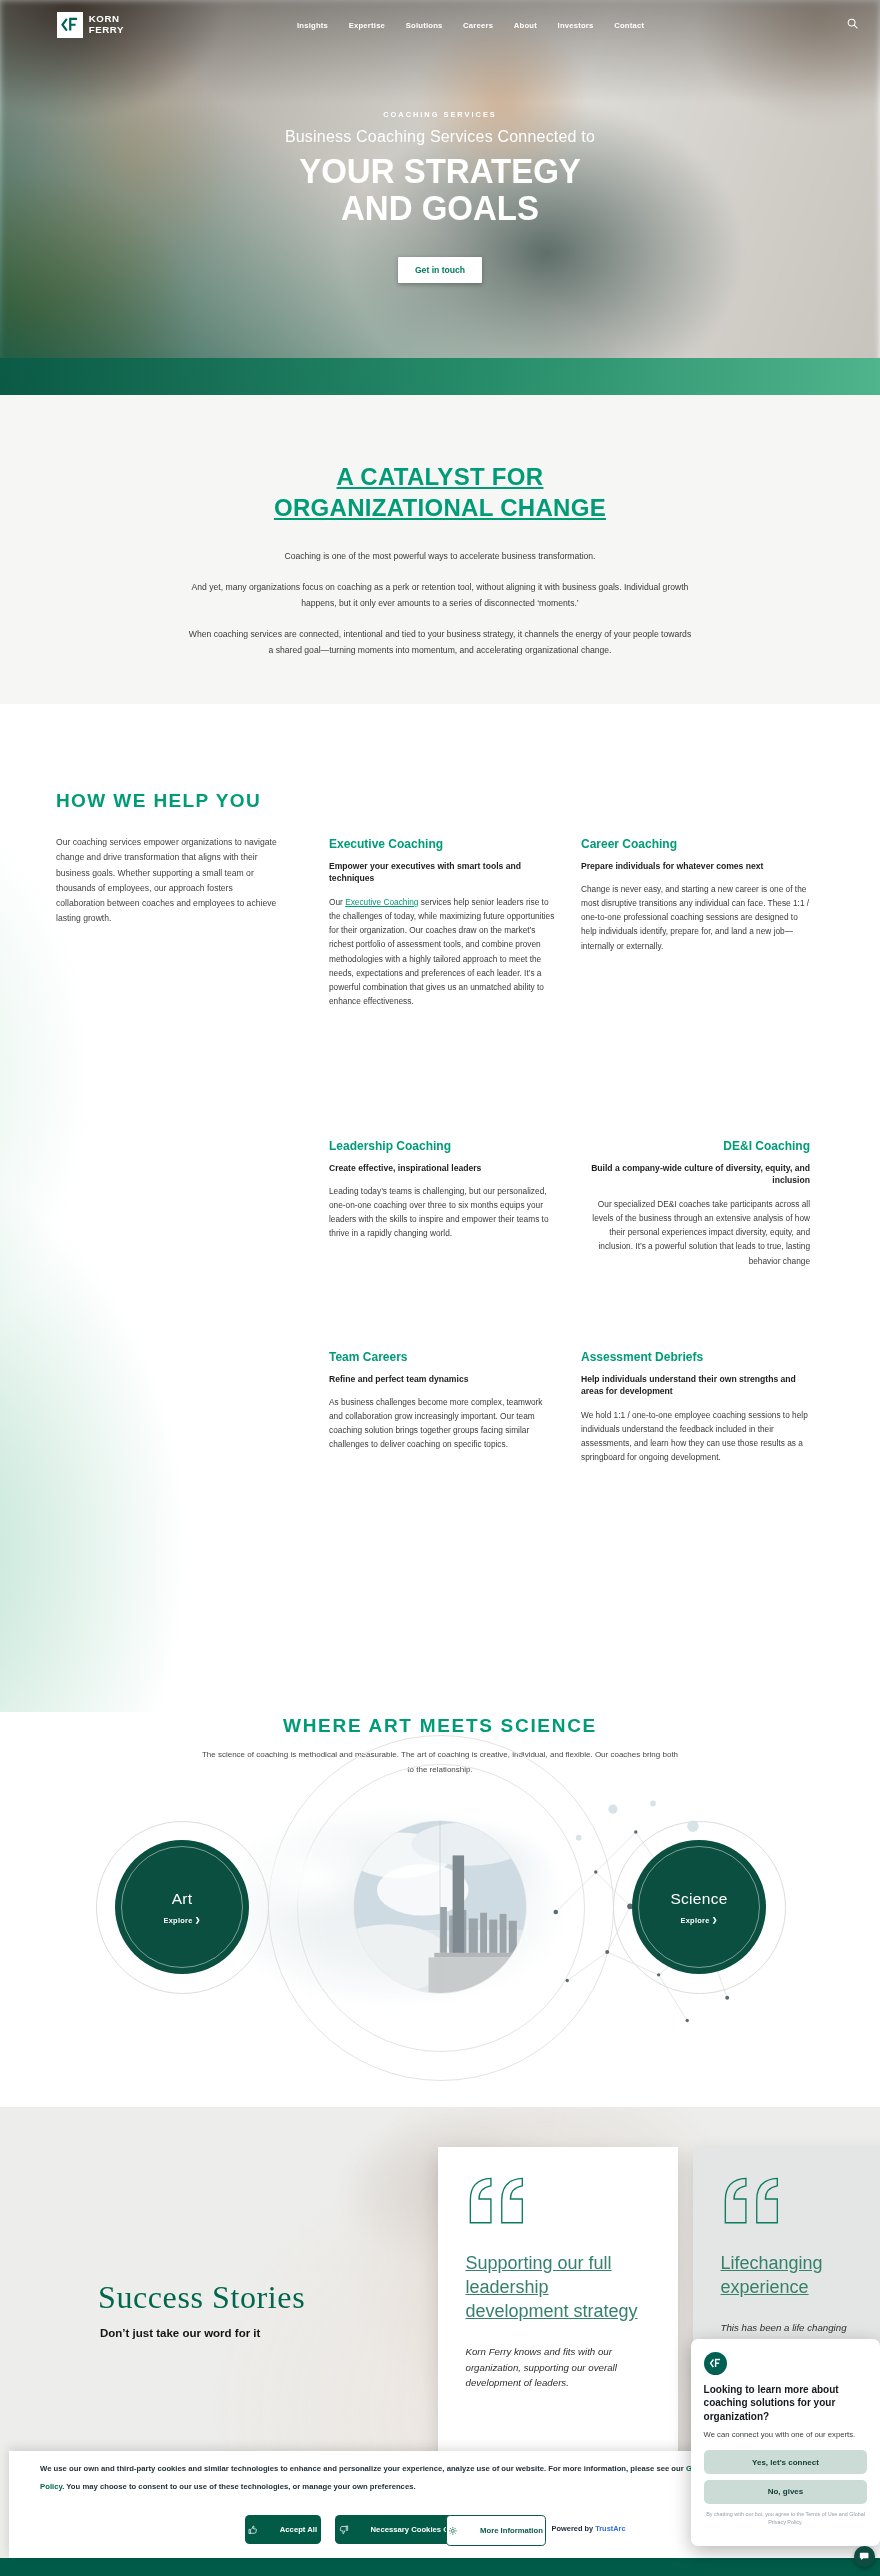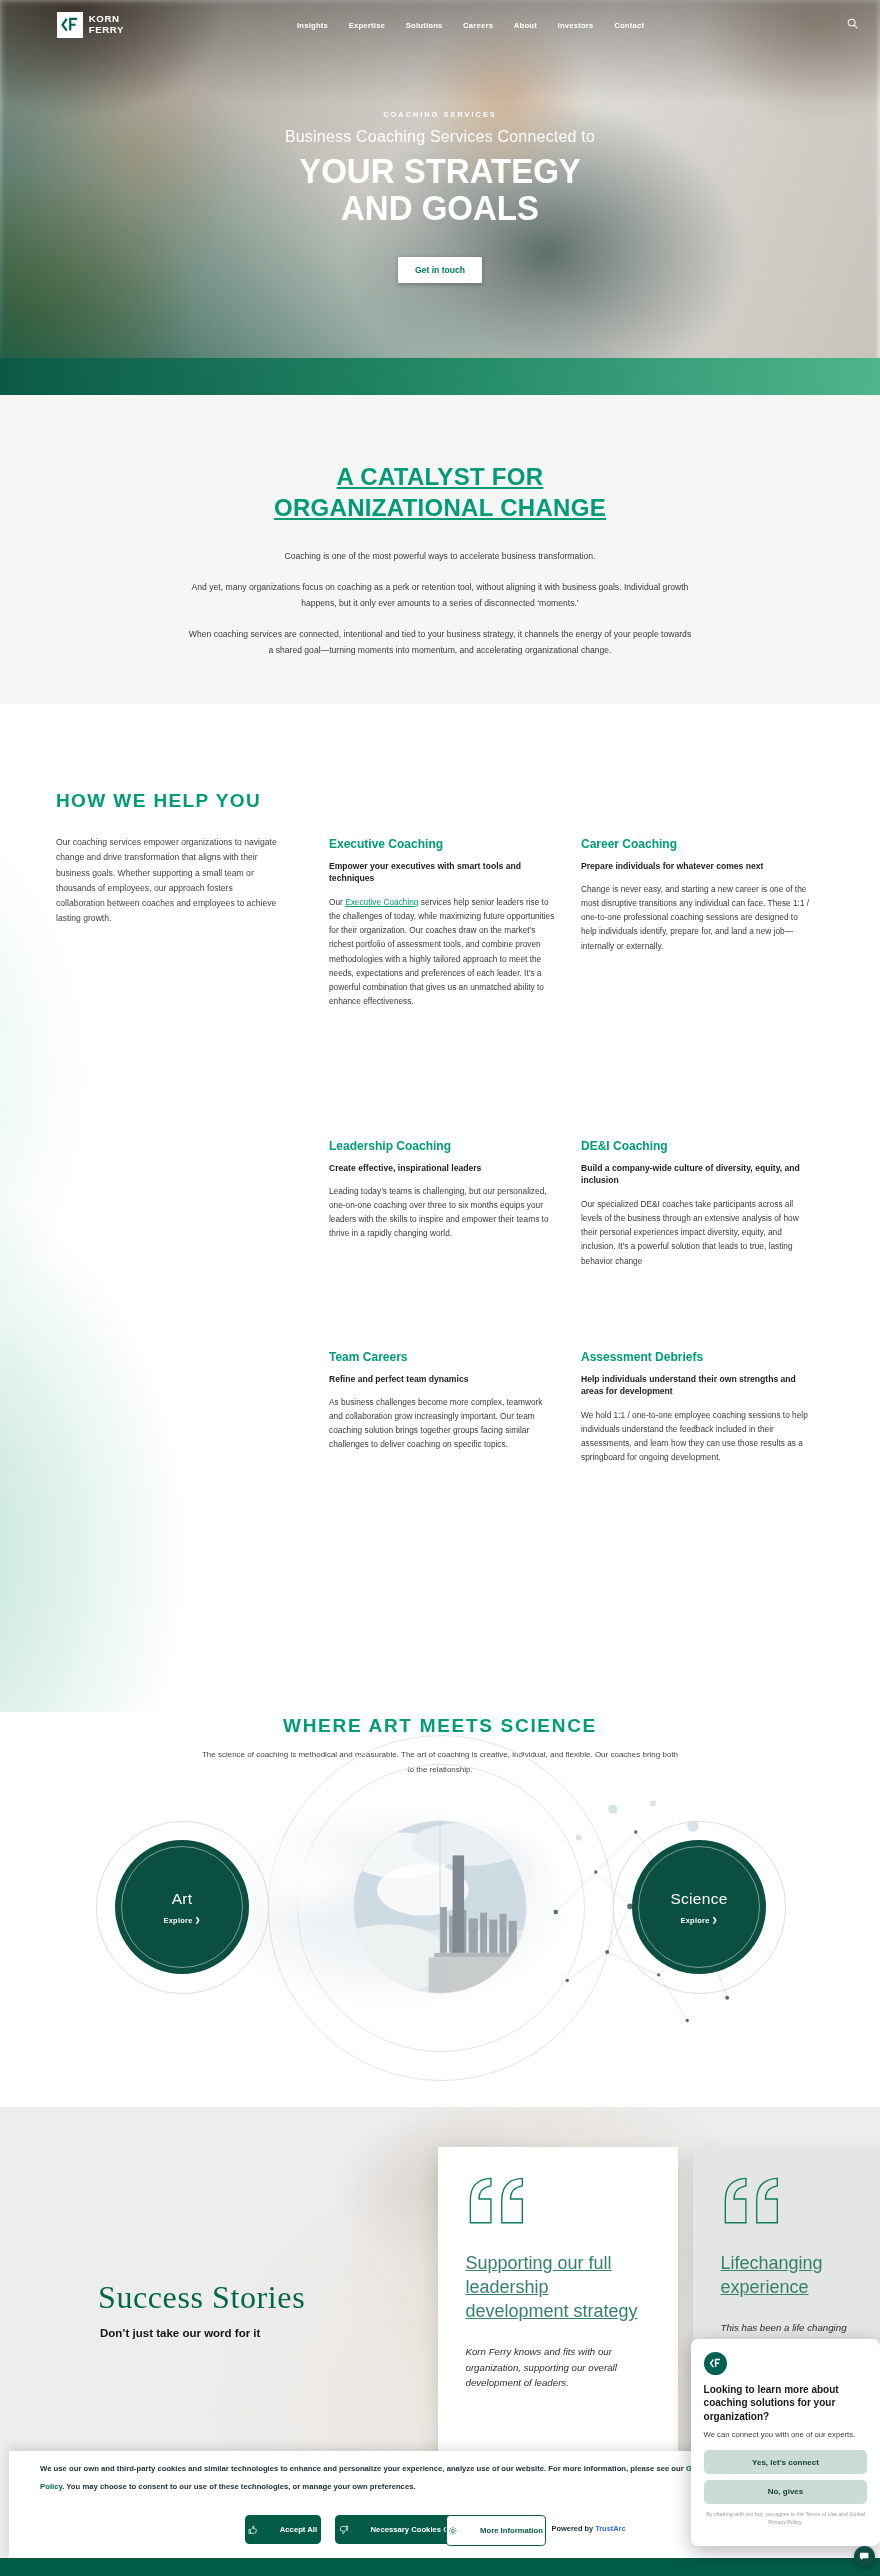--- a/index.html
+++ b/index.html
@@ -210,21 +210,21 @@
     <div class="card" style="left:581px;top:133px;">
       <h3>Career Coaching</h3>
       <h4>Prepare individuals for whatever comes next</h4>
       <p>Change is never easy, and starting a new career is one of the most disruptive transitions any individual can face. These 1:1 / one-to-one professional coaching sessions are designed to help individuals identify, prepare for, and land a new job—internally or externally.</p>
     </div>
     <div class="card" style="left:329px;top:435px;">
       <h3>Leadership Coaching</h3>
       <h4>Create effective, inspirational leaders</h4>
       <p>Leading today’s teams is challenging, but our personalized, one-on-one coaching over three to six months equips your leaders with the skills to inspire and empower their teams to thrive in a rapidly changing world.</p>
     </div>
-    <div class="card" style="left:581px;top:435px;">
+    <div class="card" style="left:581px;top:435px;text-align:right;">
       <h3>DE&amp;I Coaching</h3>
       <h4>Build a company-wide culture of diversity, equity, and inclusion</h4>
       <p>Our specialized DE&amp;I coaches take participants across all levels of the business through an extensive analysis of how their personal experiences impact diversity, equity, and inclusion. It’s a powerful solution that leads to true, lasting behavior change</p>
     </div>
     <div class="card" style="left:329px;top:646px;">
       <h3>Team Careers</h3>
       <h4>Refine and perfect team dynamics</h4>
       <p>As business challenges become more complex, teamwork and collaboration grow increasingly important. Our team coaching solution brings together groups facing similar challenges to deliver coaching on specific topics.</p>
     </div>
     <div class="card" style="left:581px;top:646px;">

